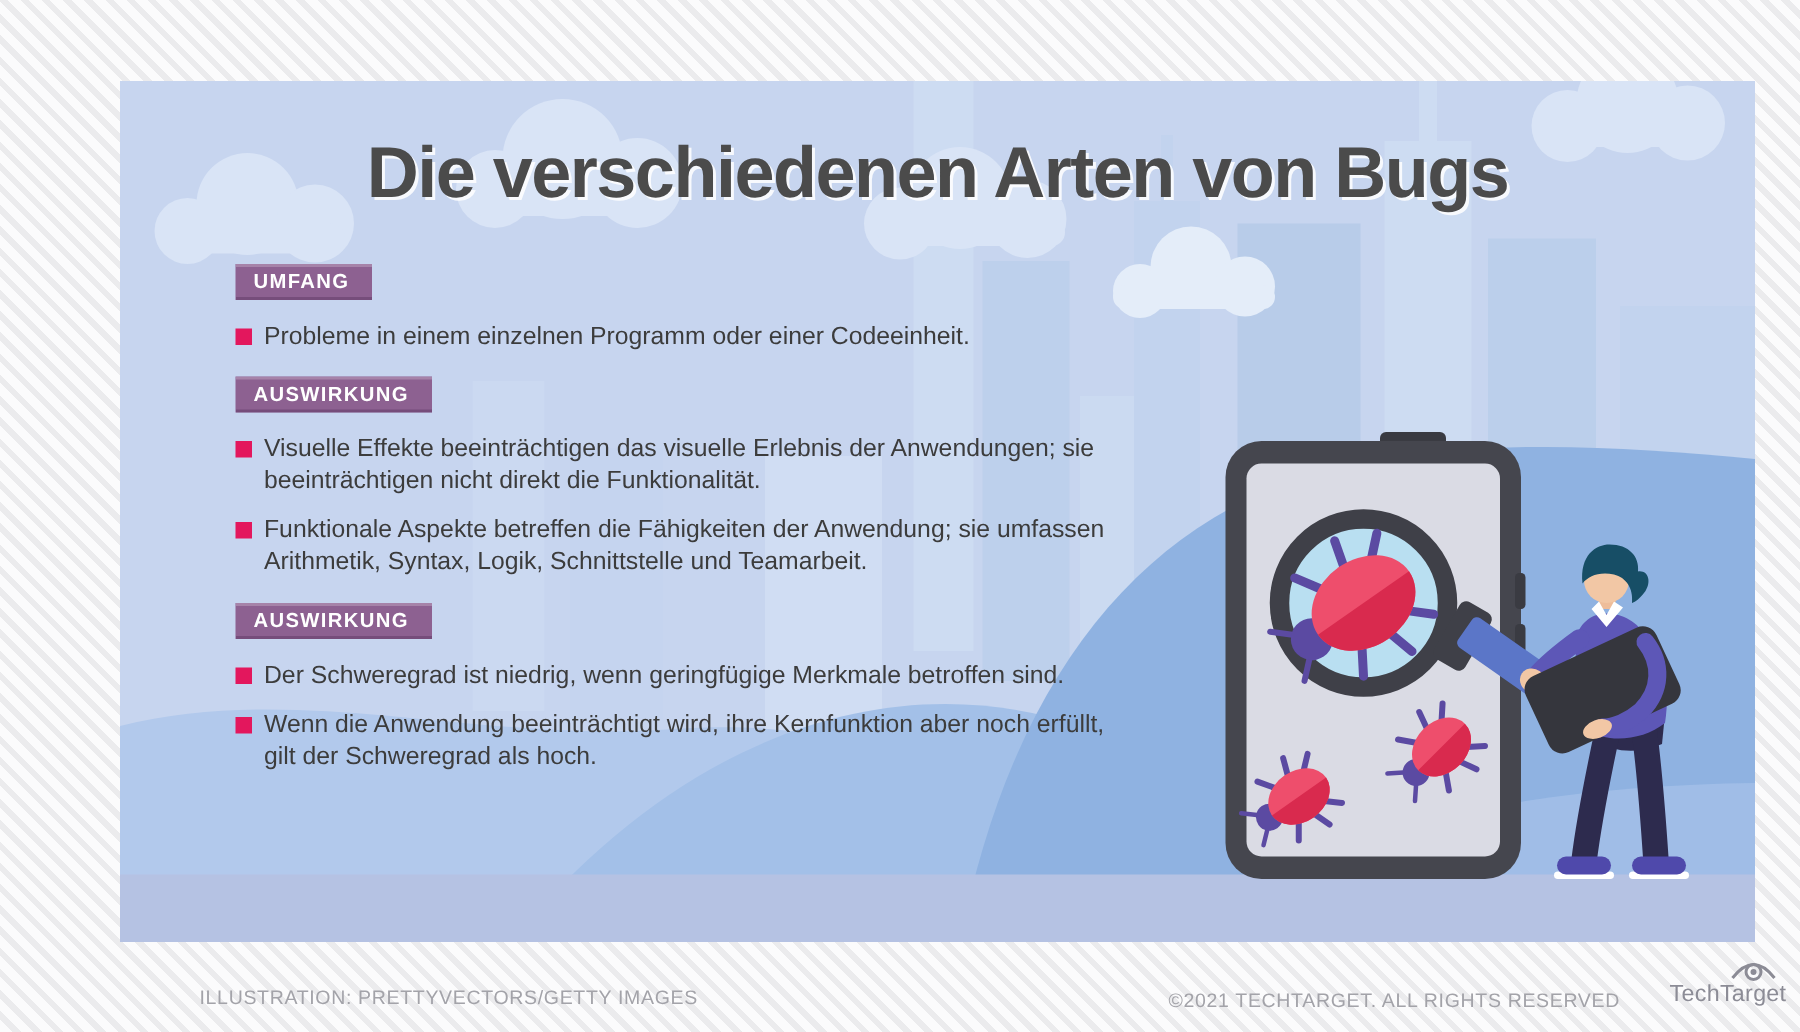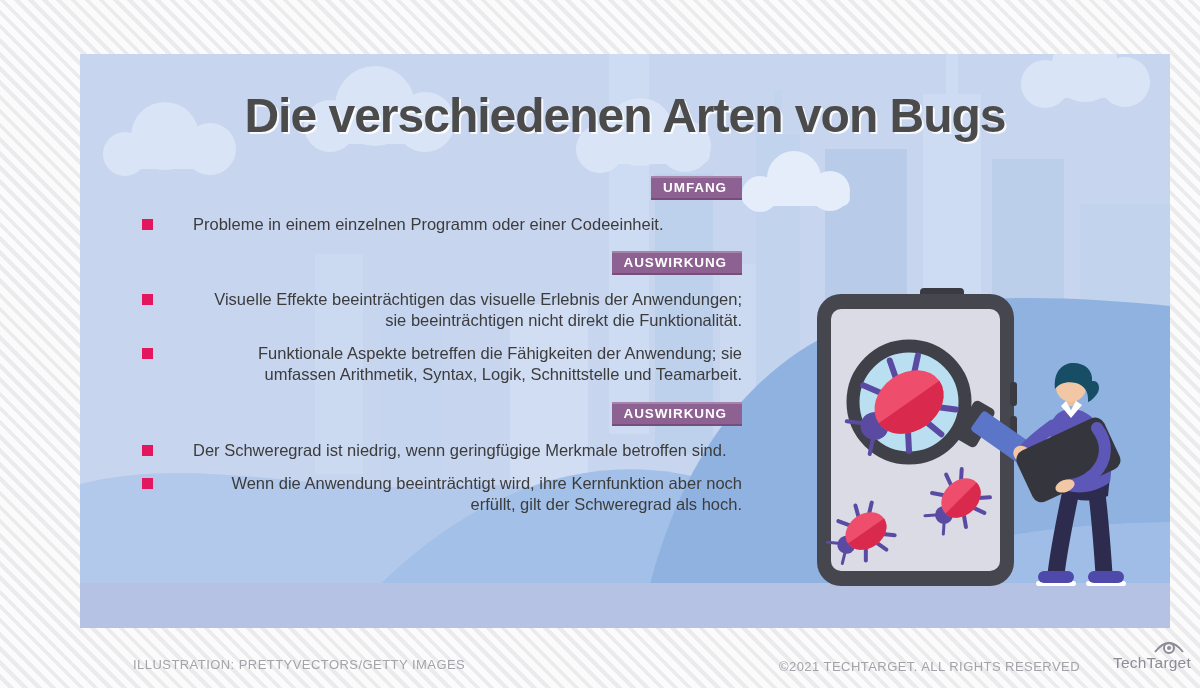--- a/index.html
+++ b/index.html
@@ -11,30 +11,30 @@
   .card{
     position:absolute;left:56px;top:54px;width:1090px;height:574px;
     background:#c7d5ef;overflow:hidden;margin-left:24px;
   }
   .bg-svg{position:absolute;left:0;top:0;width:1090px;height:574px;}
   .title{
     position:absolute;top:34px;left:0;width:100%;margin:0;text-align:center;
     font-size:48px;font-weight:bold;letter-spacing:-1px;color:#4b4b4b;
     text-shadow:2px 2px 0 rgba(255,255,255,.85);
   }
-  .content{position:absolute;left:62px;top:122px;width:600px;text-align:right;}
+  .content{position:absolute;left:77px;top:122px;width:600px;}
   .sec{margin-top:16px;}
   .sec:first-child{margin-top:0;}
   .badge{
     display:inline-block;background:#8d6191;color:#ffffff;
     font-size:13.5px;font-weight:bold;letter-spacing:.9px;
     padding:4px 15px 5px 12px;margin:0 0 2px 0;
     box-shadow:inset 0 2px 0 rgba(255,255,255,.22),inset 0 -2px 0 rgba(60,25,70,.28);
   }
-  .bullet{display:flex;margin-top:12px;font-size:16.5px;line-height:1.28;color:#3c3c3c;gap:32px;}
+  .bullet{display:flex;margin-top:12px;font-size:16.5px;line-height:1.28;color:#3c3c3c;}
   .bullet .sq{flex:0 0 auto;width:11px;height:11px;background:#e3175d;margin:5px 8px 0 0;}
   .illus{position:absolute;left:690px;top:230px;width:420px;height:360px;}
   .credit,.copyright{
     position:absolute;font-size:13px;letter-spacing:.45px;color:#a3a3a9;white-space:nowrap;
   }
   .credit{left:133px;top:657px;}
   .copyright{right:120px;top:659px;}
   .brand{position:absolute;right:8px;top:637px;width:80px;color:#8c8c96;}
   .brand .eye{display:block;margin:0 6px 0 auto;}
   .brand .txt{display:block;font-size:15.5px;letter-spacing:.2px;text-align:center;}

